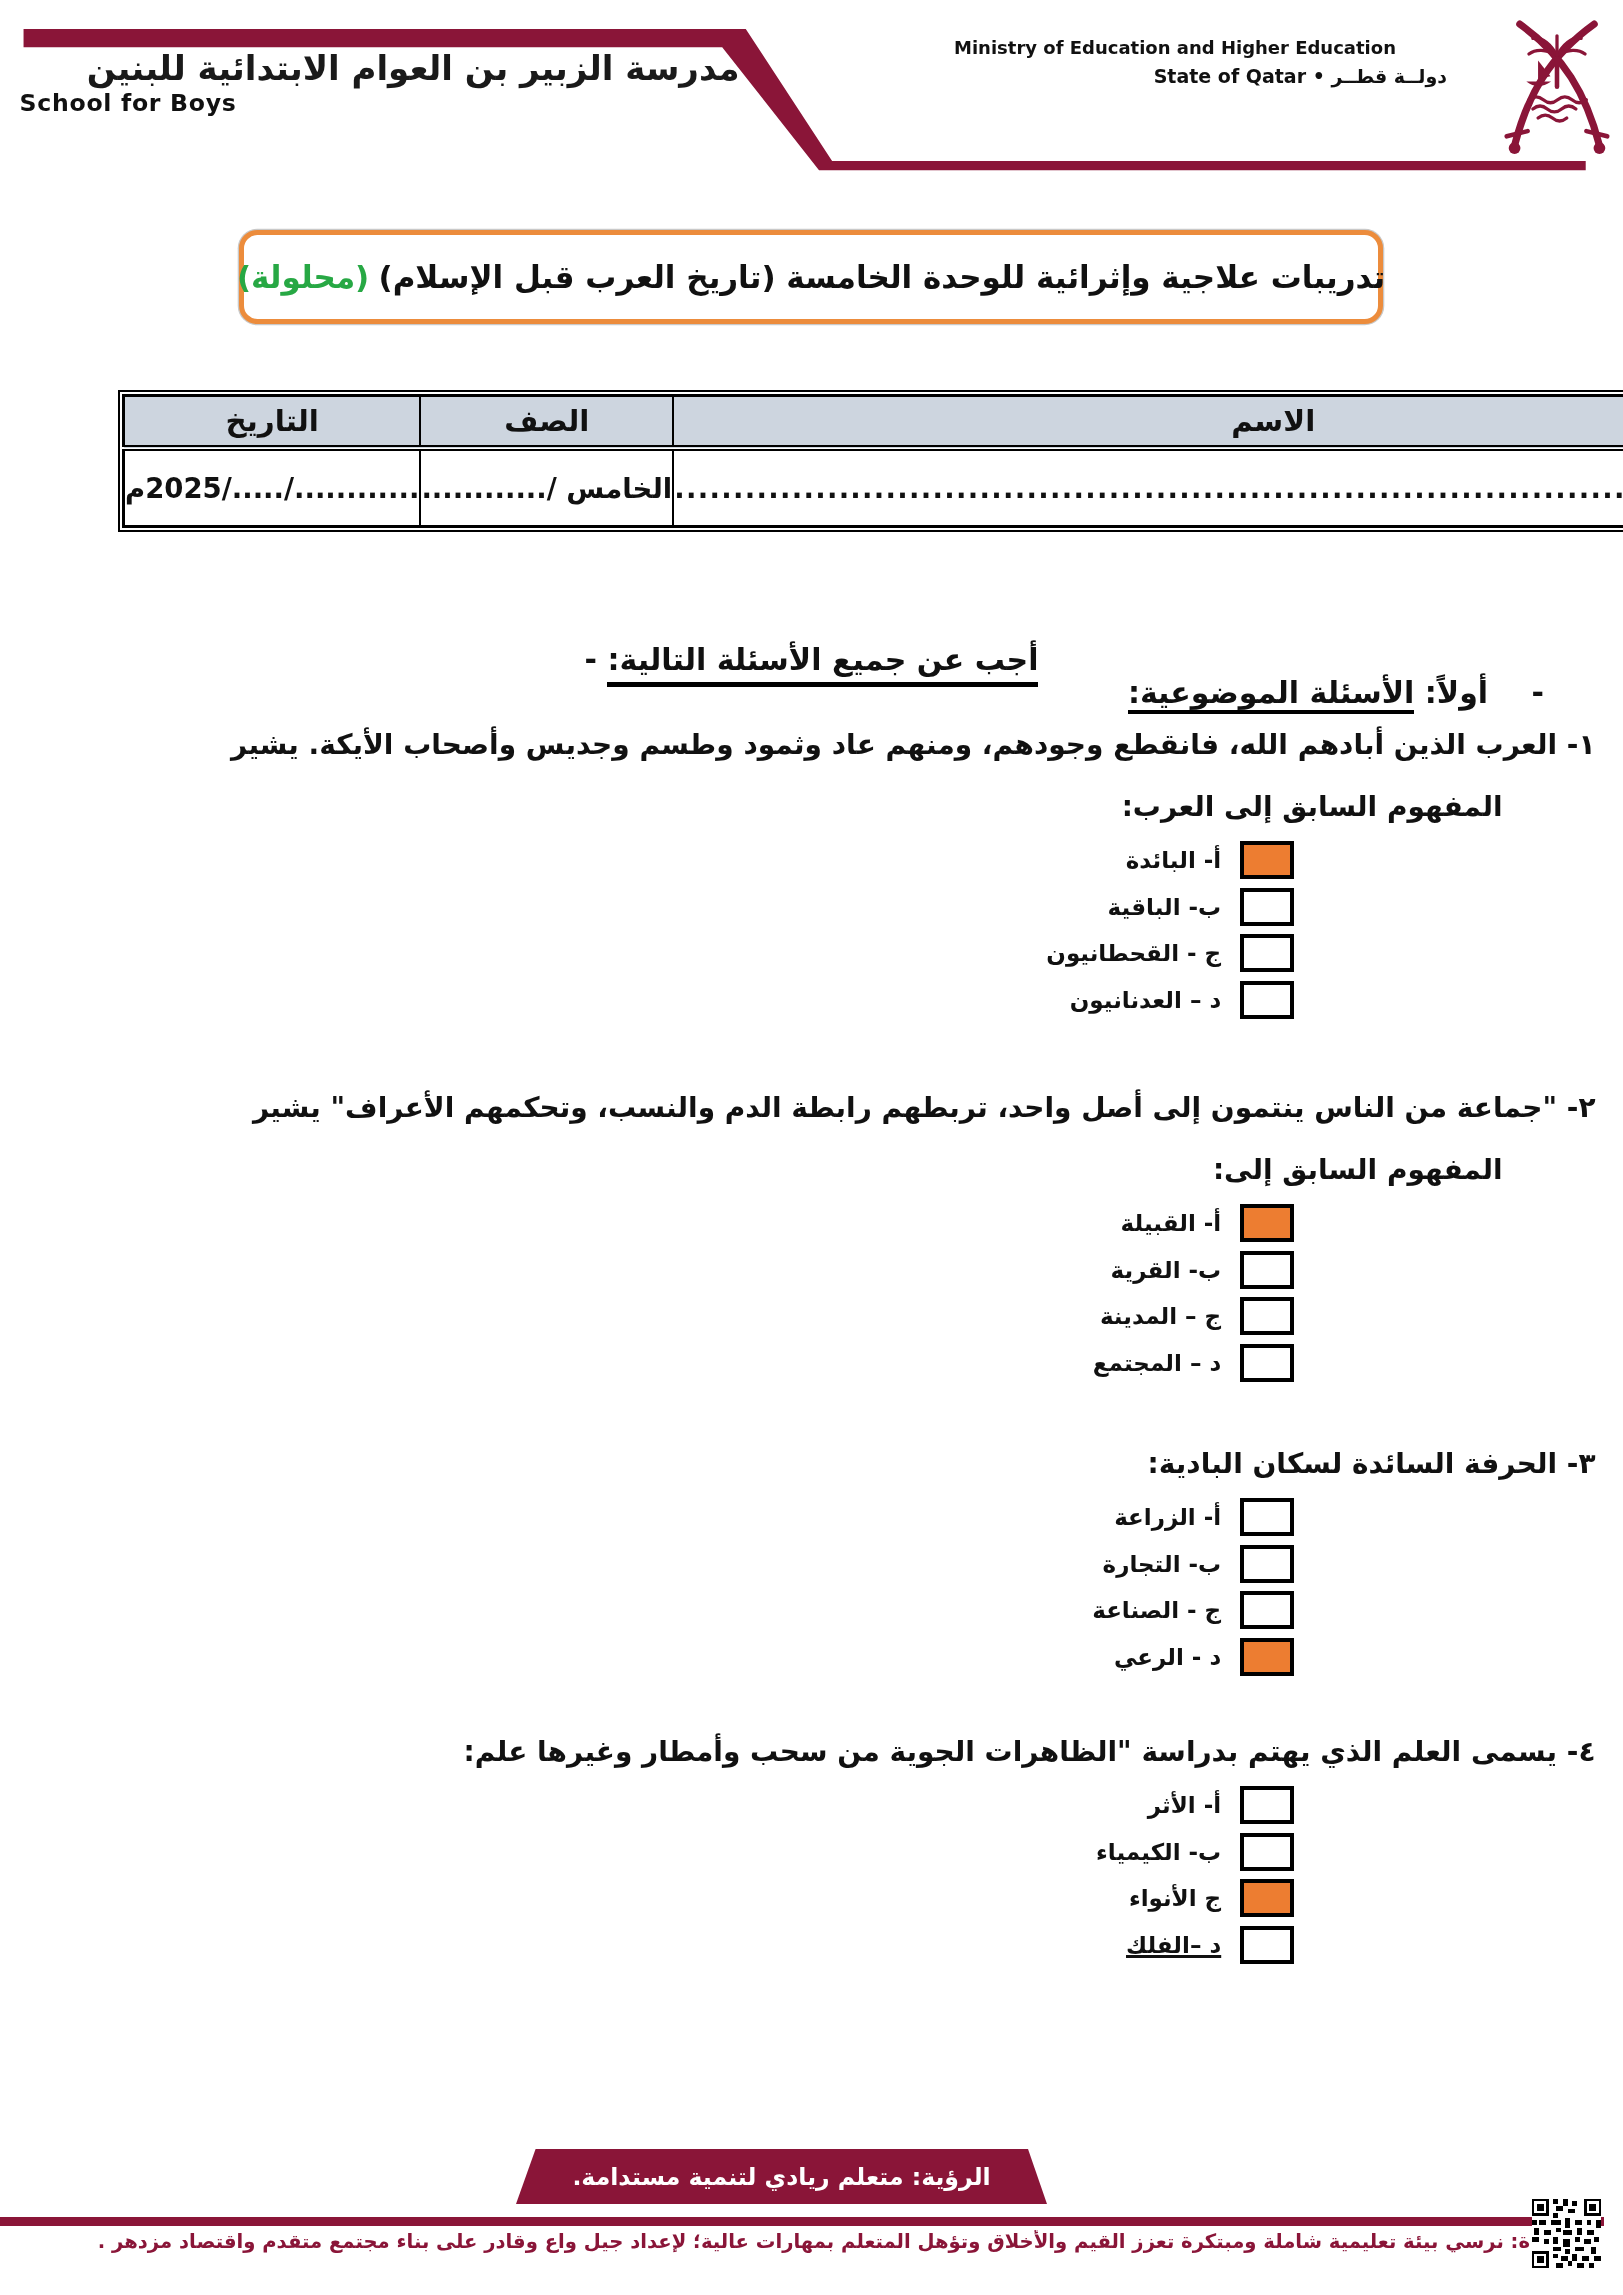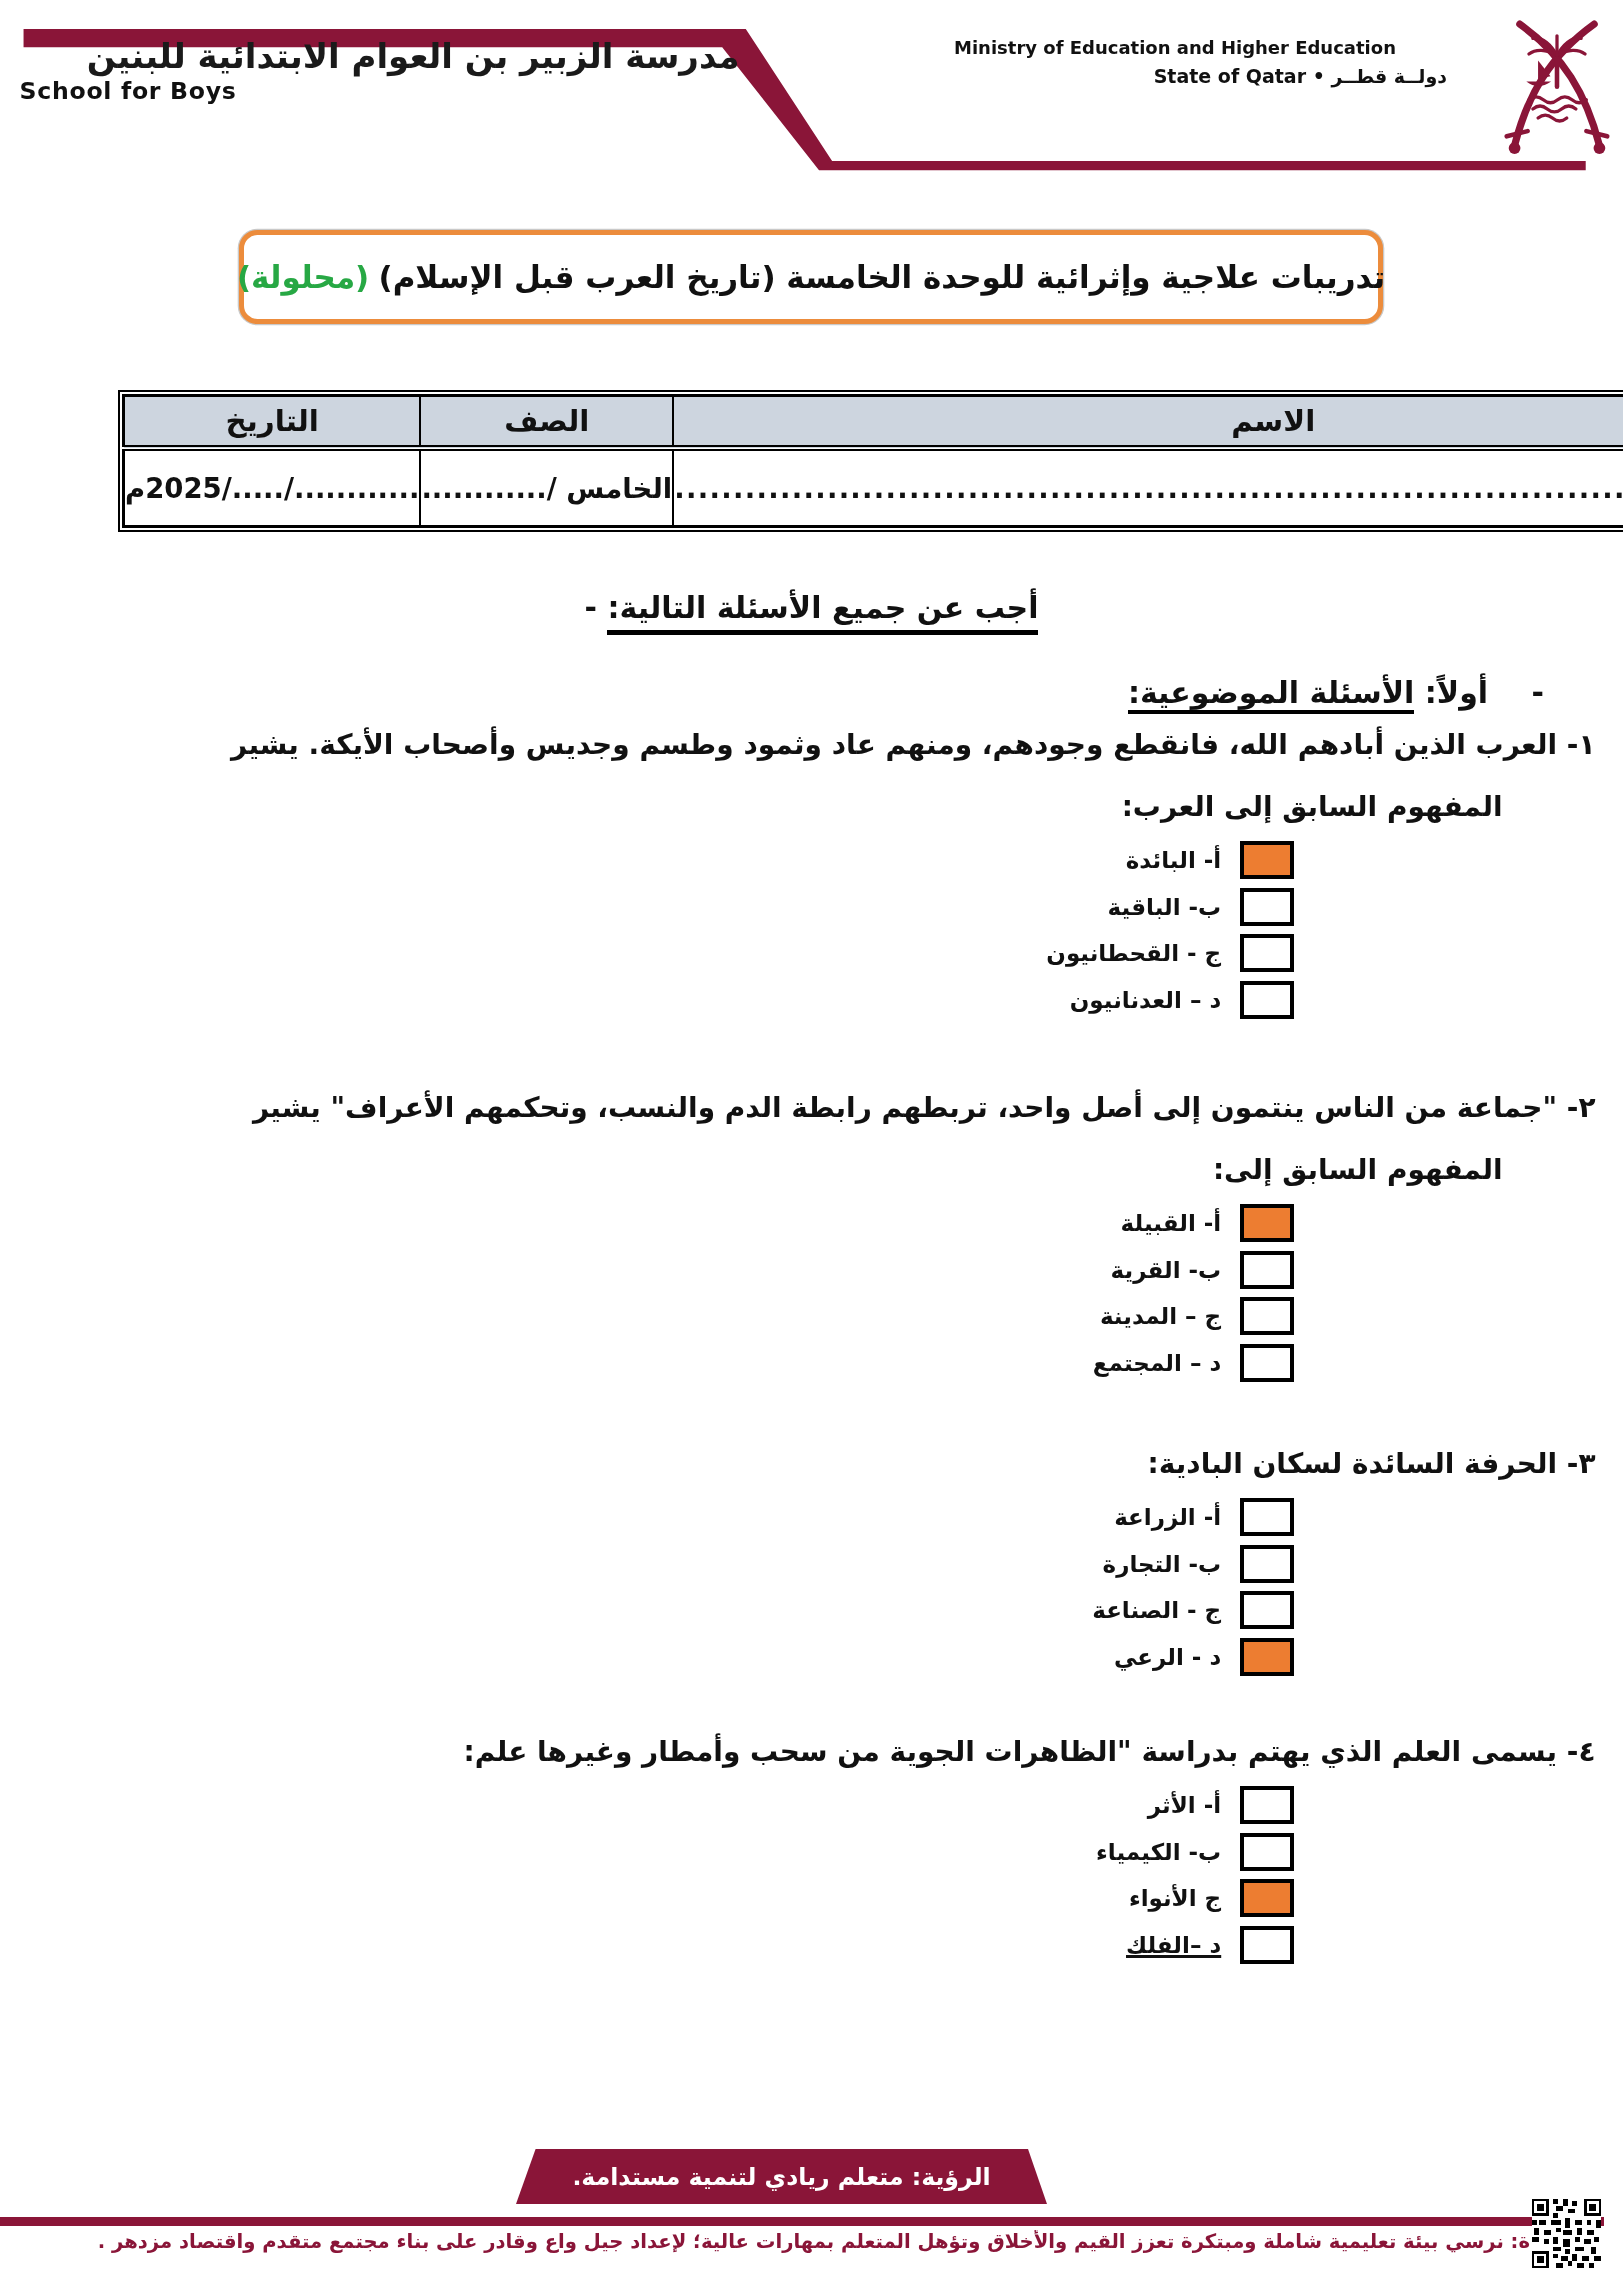--- a/index.html
+++ b/index.html
@@ -3,21 +3,21 @@
 <meta charset="utf-8">
 <style>
   * { margin:0; padding:0; box-sizing:border-box; }
   html,body { background:#fff; }
   .page {
     position:relative; width:1623px; height:2295px; background:#fff;
     font-family:"DejaVu Sans", sans-serif; color:#111; overflow:hidden;
   }
   
   .hdr-line { position:absolute; left:0; top:0; }
-  .school { position:absolute; left:19.6px; top:36px; width:720px; direction:rtl; text-align:right; }
+  .school { position:absolute; left:19.6px; top:48px; width:720px; direction:rtl; text-align:right; }
   .school-ar { font-size:34px; font-weight:bold; color:#1a1a1a; }
   .school-en { font-family:"Liberation Serif", serif; font-size:37px; font-weight:bold; direction:ltr; text-align:left; margin-top:5.2px; }
   .school-sub { font-size:23.6px; font-weight:bold; direction:ltr; text-align:left; margin-top:1.3px; letter-spacing:0.7px; }
   .ministry { position:absolute; left:864px; top:30px; width:622px; text-align:center; }
   .ministry-ar { font-size:30px; font-weight:bold; direction:rtl; }
   .ministry-en { font-size:18px; font-weight:bold; margin-top:6.5px; }
   .state-line { font-size:19px; font-weight:bold; margin-top:7.9px; text-align:right; padding-right:39px; direction:ltr; }
   .emblem { position:absolute; left:1495px; top:2.6px; }
   
   .title-box {
@@ -38,21 +38,21 @@
     background:#CDD5DF; border:2.6px solid #000; border-bottom:6.5px double #000;
     height:52px; font-size:29.4px; font-weight:bold; text-align:center;
   }
   .info-table td {
     border:2.6px solid #000; height:79px; font-size:27.5px; font-weight:bold;
     text-align:center; vertical-align:middle; overflow:hidden; white-space:nowrap;
   }
   .cell-name { font-size:19.6px; letter-spacing:1.3px; font-weight:normal; }
   .cell-date { font-size:31px; }
   
-  .instruction { position:absolute; left:0; top:590px; width:100%; text-align:center; direction:rtl; font-size:30px; font-weight:bold; }
+  .instruction { position:absolute; left:0; top:642px; width:100%; text-align:center; direction:rtl; font-size:30px; font-weight:bold; }
   .instruction .u { border-bottom:5.9px solid #000; padding-bottom:5.2px; }
   .section-line { position:absolute; right:79px; top:675px; direction:rtl; font-size:30px; font-weight:bold; }
   .section-line .dash { margin-left:33px; }
   .section-line .u2 { border-bottom:4.6px solid #000; padding-bottom:0; }
   
   .question { position:absolute; left:0; right:0; padding:0 27.5px; direction:rtl; }
   .q1 { top:728px;padding-left:44px; } .q2 { top:1091px; } .q3 { top:1447px; } .q4 { top:1735px; }
   .q-line1 { font-size:28px; font-weight:bold; text-align:right; white-space:nowrap; }
   .q-line2 { font-size:28px; font-weight:bold; text-align:right; padding-right:93px; margin-top:29px; white-space:nowrap; }
   .options { margin-top:18.3px; padding-right:302px; }

